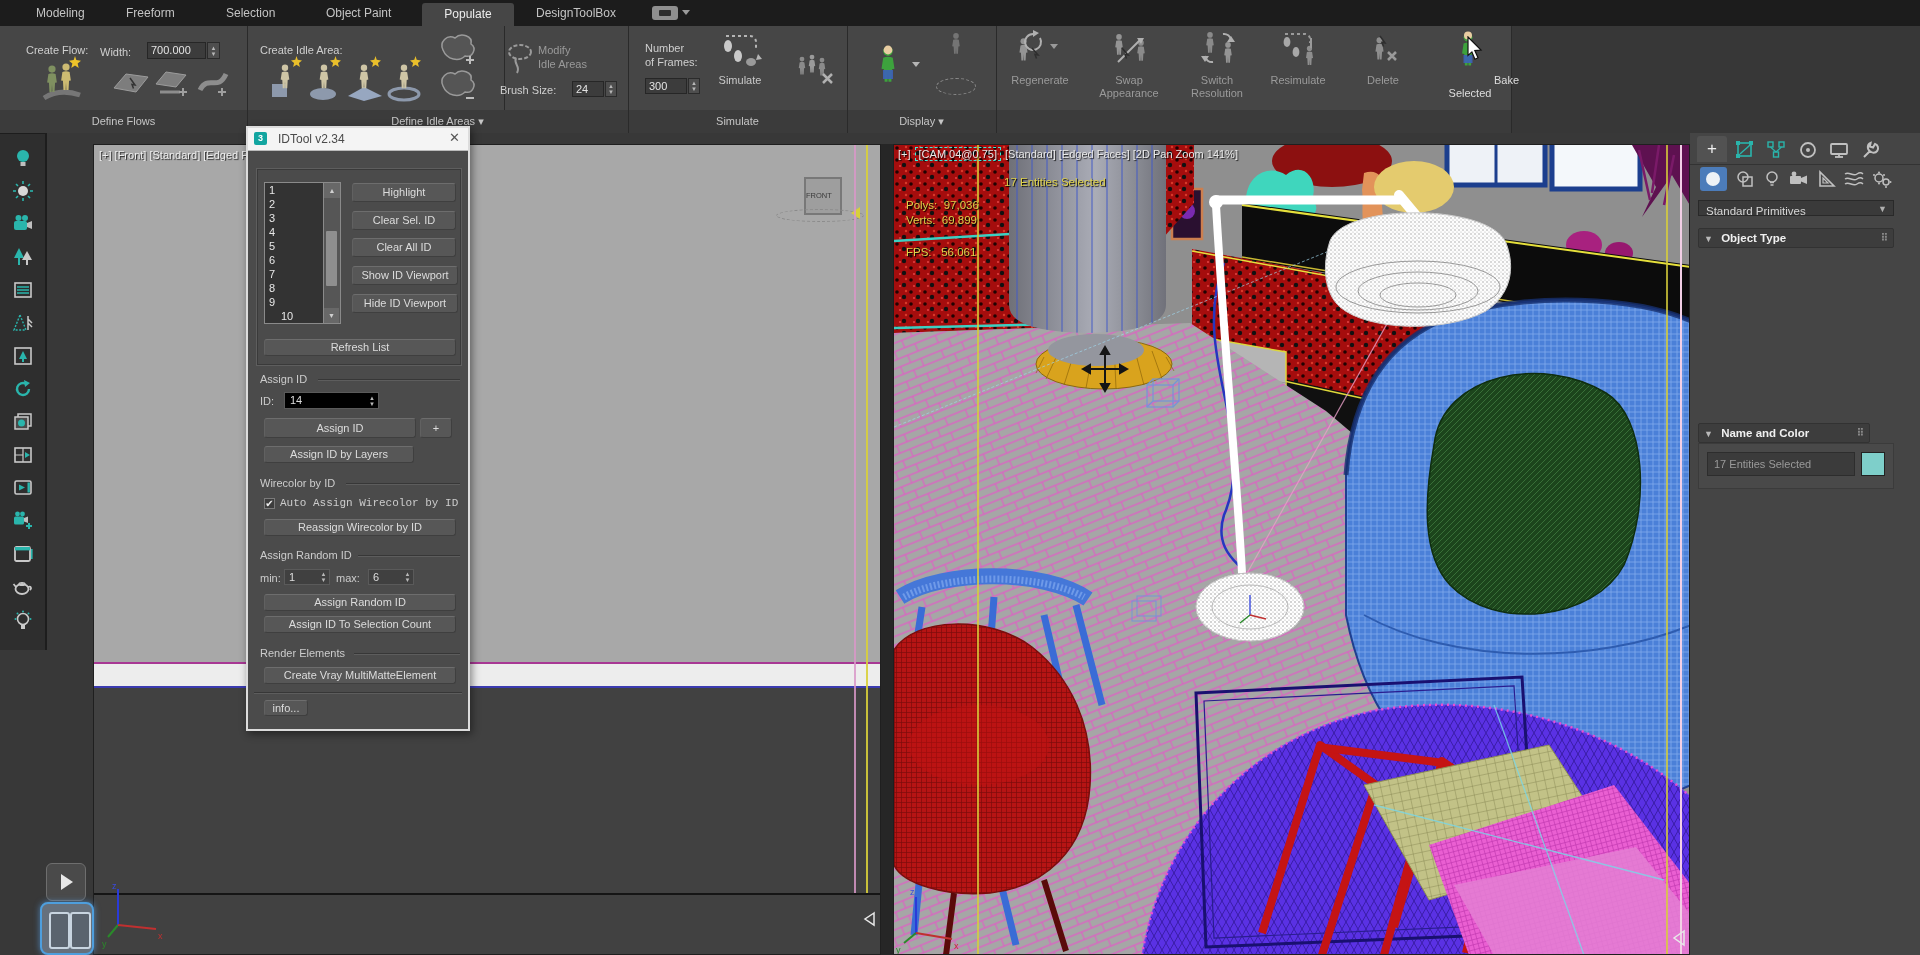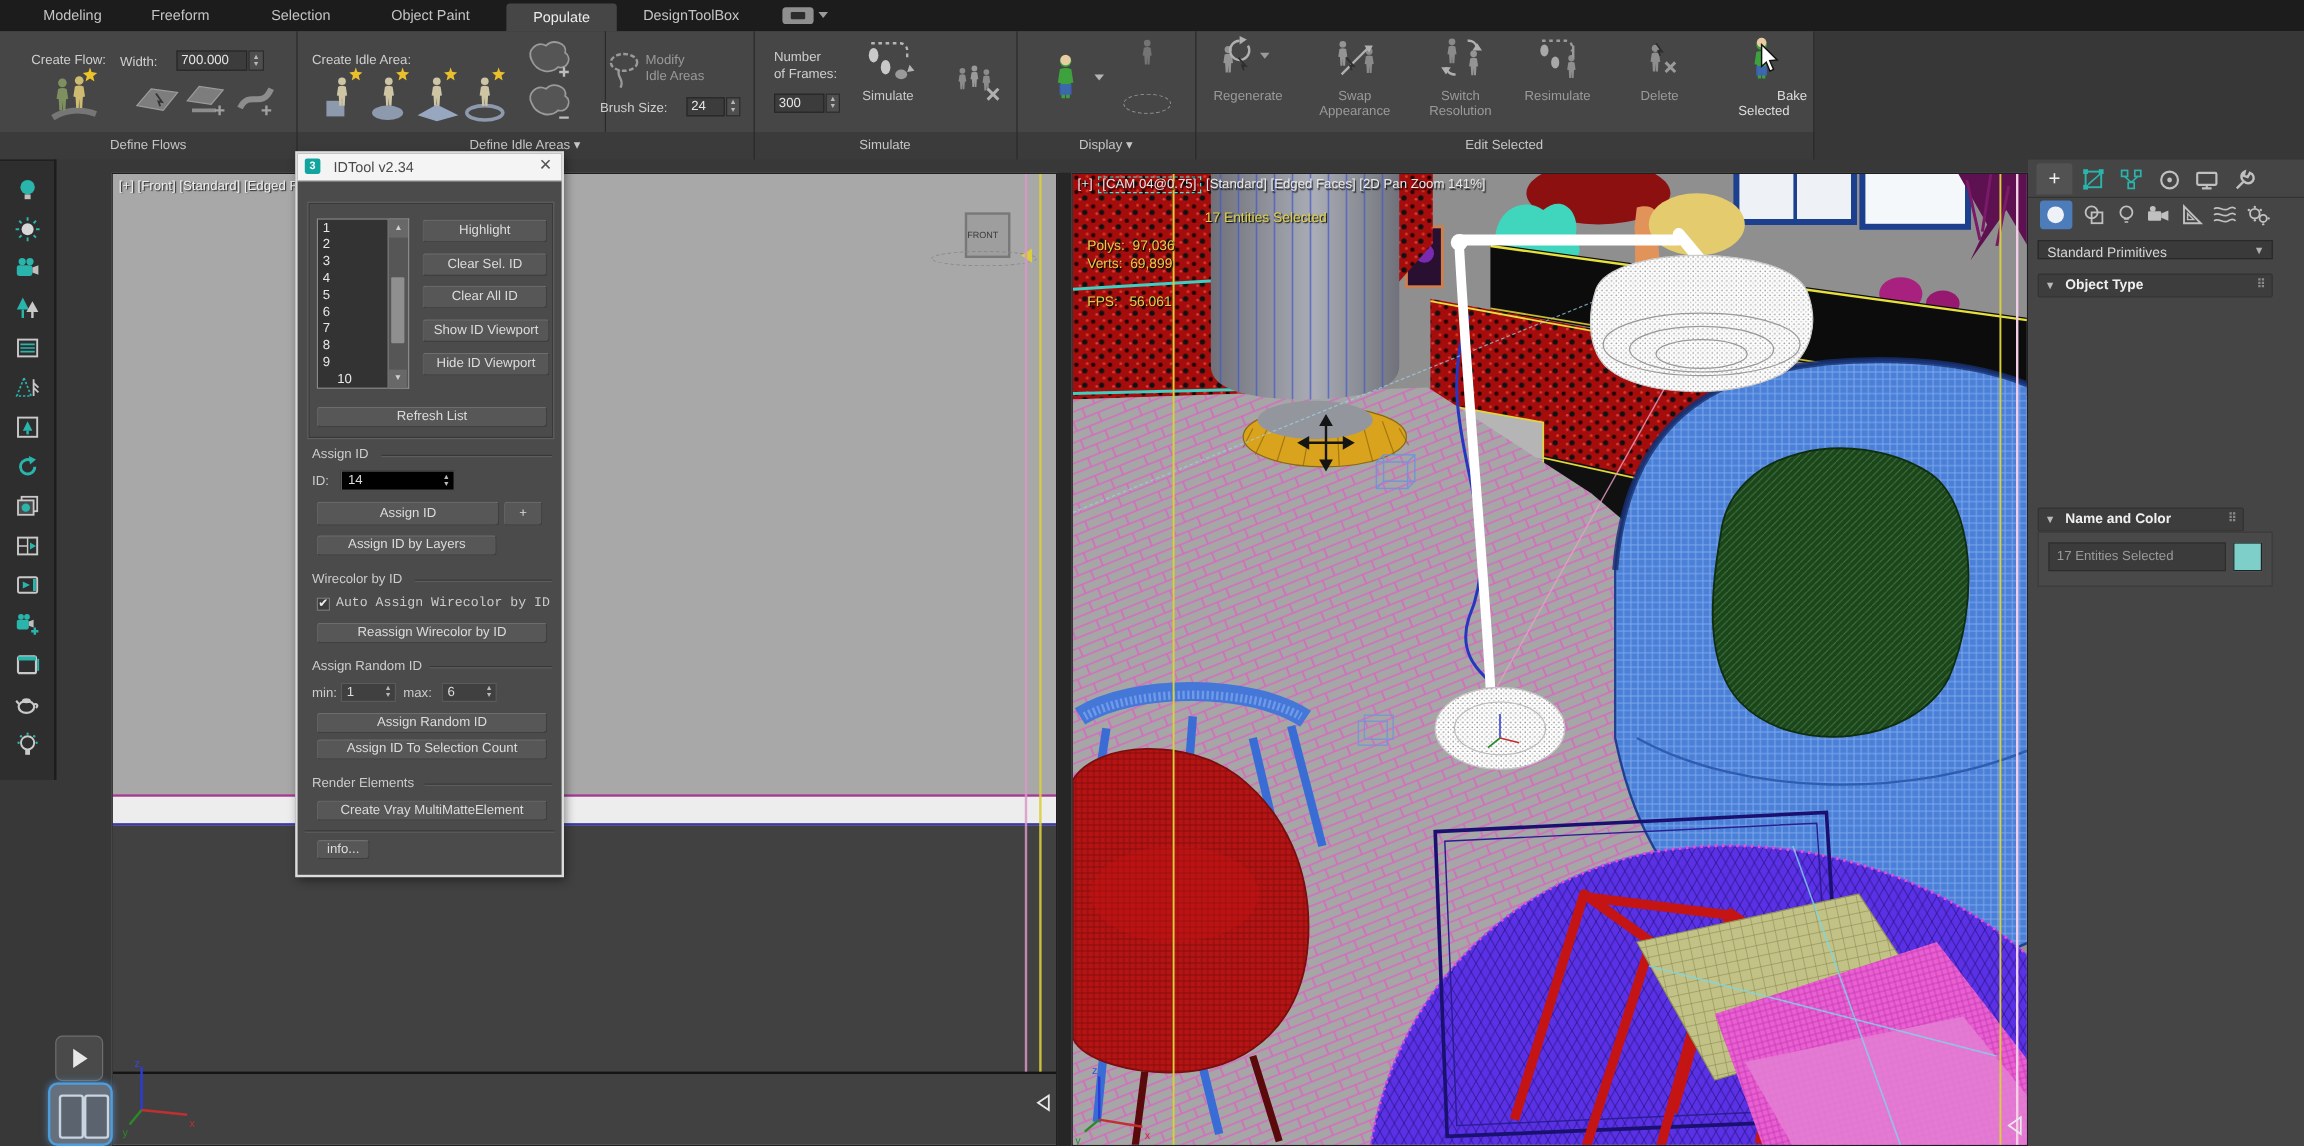--- a/index.html
+++ b/index.html
@@ -215,23 +215,22 @@
   <use href="#sym-person" x="6" y="4" width="15" height="30" fill="#8e8e8e"></use>
   <path d="M14,6 l5,7 -3,-.5 1.5,4" stroke="#2e2e2e" stroke-width="1.5" fill="none"></path>
   <path d="M22,22 l8,8 M30,22 l-8,8" stroke="#9a9a9a" stroke-width="2.5"></path>
 </svg>
 <div class="abs t11 gray" style="left:1345px;top:74px;width:76px;text-align:center;">Delete</div>
 <svg class="abs" style="left:1454px;top:28px;" width="34" height="44" viewBox="0 0 34 44">
   <use href="#sym-person" x="3" y="2" width="22" height="40" fill="#3da23d"></use>
   <circle cx="14" cy="7.5" r="4" fill="#e9cda2"></circle>
   <rect x="9.5" y="27" width="9" height="8" fill="#3c62b8" opacity=".9"></rect>
 </svg>
-<div class="abs t11" style="left:1434px;top:74px;width:72px;text-align:right;color:#dedede;">Bake</div>
+<div class="abs t11" style="left:1494px;top:74px;width:72px;text-align:left;color:#dedede;">Bake</div>
 <div class="abs t11" style="left:1434px;top:87px;width:72px;text-align:center;color:#dedede;">Selected</div>
-<div class="abs grouplabel" style="left:996px;top:110px;width:515px;">Edit Selected</div>
 
 <svg class="abs" style="left:1466px;top:36px;z-index:99;" width="18" height="26" viewBox="0 0 18 26">
   <path d="M2,1 L15,14 L8.8,14.6 L12,21.8 L8.9,23.2 L5.9,15.9 L2,19.4 Z" fill="#ffffff" stroke="#111" stroke-width="1.2"></path>
 </svg>
 
 <div class="abs" style="left:0;top:133px;width:47px;height:517px;background:#2e2e2e;border-right:2px solid #1d1d1d;border-top:1px solid #1d1d1d;box-sizing:border-box;">
   <svg class="abs" style="left:12px;top:13px;" width="22" height="22" viewBox="0 0 22 22">
         <circle cx="11" cy="9" r="6" fill="#2ab5ac"></circle>
         <rect x="8.5" y="15" width="5" height="4" fill="#bfbfbf"></rect>
       </svg>

